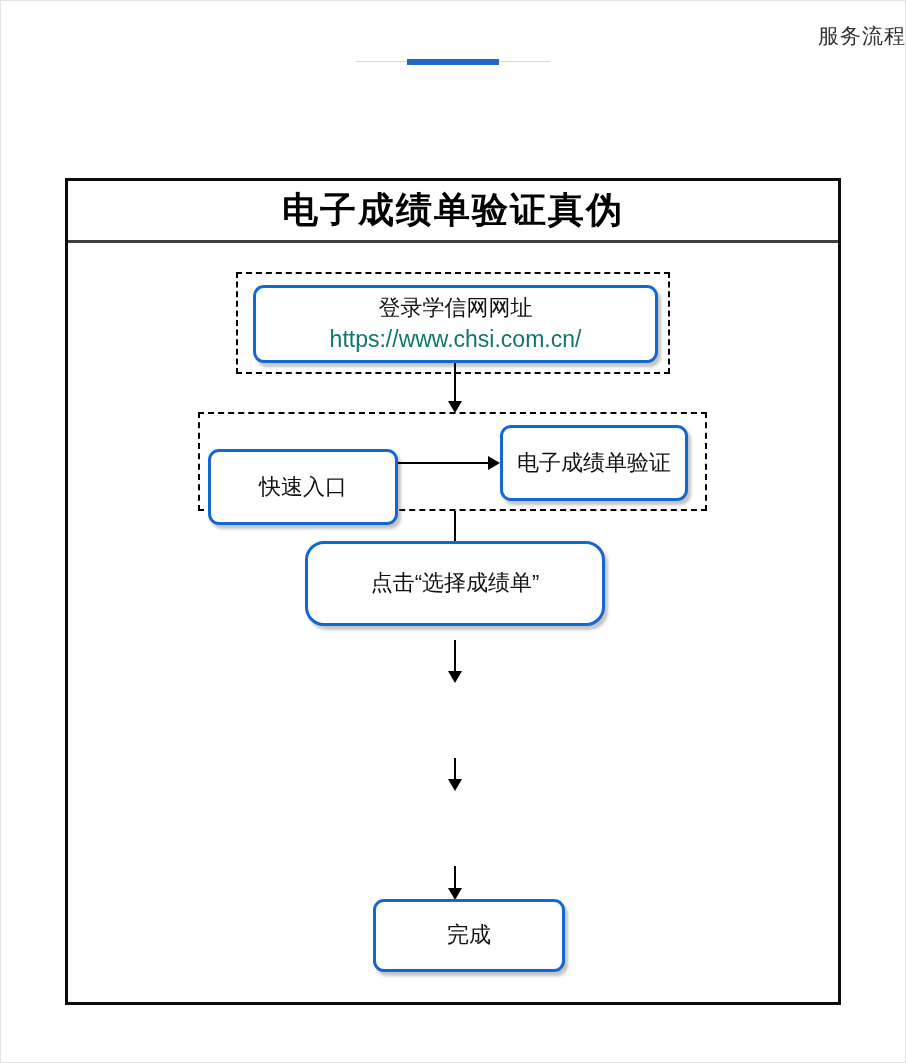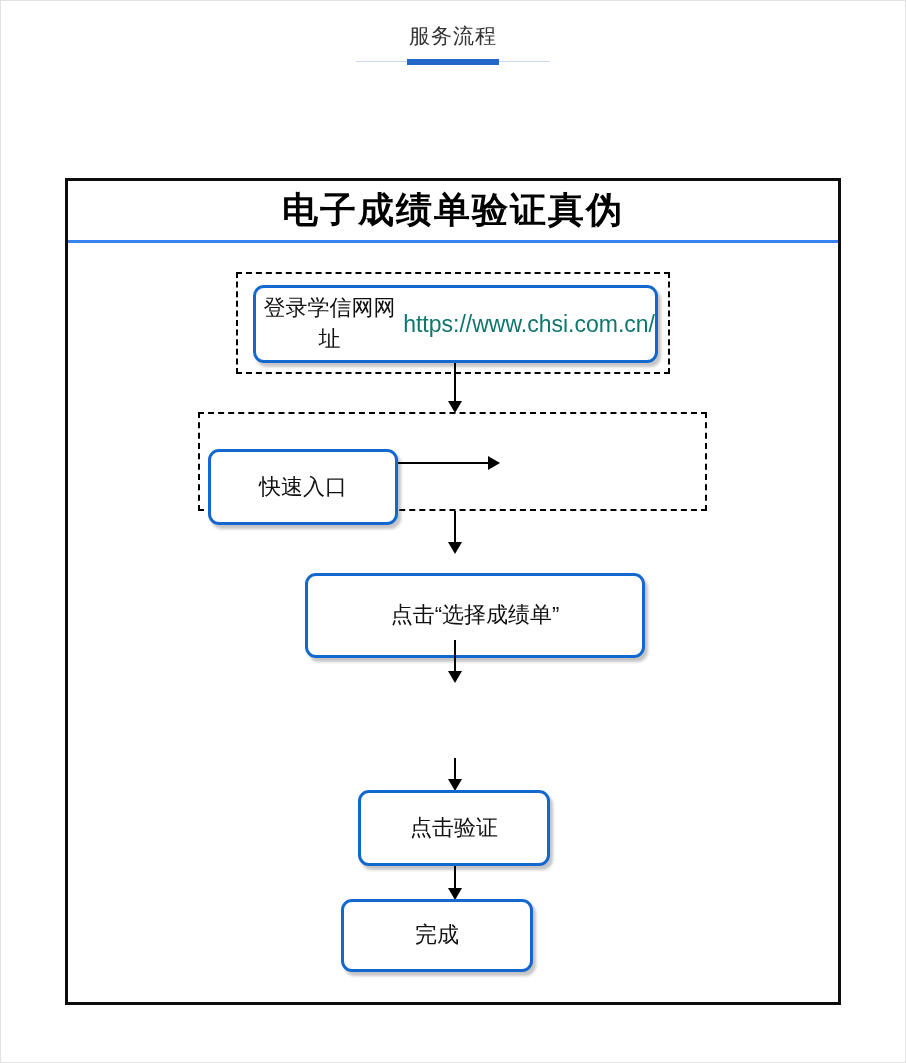--- a/index.html
+++ b/index.html
@@ -9,50 +9,50 @@
     color:#111; overflow:hidden;
   }
   .page-frame {
     position:absolute; inset:0;
     border:1px solid #e2e2e2;
     box-sizing:border-box;
   }
   
   .section-title {
     position:absolute; top:22px; left:0; width:100%;
-    text-align:center; font-size:21px; color:#333; letter-spacing:1px;
+    text-align:right; font-size:21px; color:#333; letter-spacing:1px;
   }
   .title-underline {
     position:absolute; top:58px; left:356px; width:194px; height:7px;
   }
   .title-underline .thin {
     position:absolute; top:3px; left:0; width:100%; height:1px;
     background:#c9d8ee;
   }
   .title-underline .bar {
     position:absolute; top:1px; left:51px; width:92px; height:6px;
     background:#2366c9;
   }
   
   .flowchart {
     position:absolute; left:65px; top:178px; width:776px; height:827px;
     border:3px solid #0d0d0d; box-sizing:border-box; background:#fff;
   }
   .flowchart-header {
     position:absolute; top:0; left:0; right:0; height:59px;
-    border-bottom:3px solid #3b82f6;
+    border-bottom:3px solid #404040;
     display:flex; align-items:center; justify-content:center;
     font-size:36px; font-weight:bold; letter-spacing:2px; color:#000;
   }
   
   .fbox {
     position:absolute; background:#fff;
     border:3px solid #1268cf; border-radius:11px;
     box-shadow:3px 4px 3px rgba(100,100,100,0.38);
-    display:flex; flex-direction:row; align-items:center; justify-content:center;
+    display:flex; flex-direction:column; align-items:center; justify-content:center;
     font-size:22px; color:#111; box-sizing:border-box; text-align:center;
     line-height:1.4;
   }
   .url-line { color:#0f766e; font-size:23px; }
   .dashed-group {
     position:absolute; border:2px dashed #000; box-sizing:border-box;
   }
   
   .varrow { position:absolute; width:14px; }
   .varrow .shaft {
@@ -100,47 +100,47 @@
   </div>
 
   <div class="dashed-group" style="left:130px; top:231px; width:509px; height:99px;"></div>
   <div class="fbox" style="left:140px; top:244px; width:190px; height:76px;margin-top:24px;">
     <div>快速入口</div>
   </div>
   <div class="harrow" style="left:330px; top:275px; width:102px;">
     <div class="shaft"></div>
       <div class="head"></div>
   </div>
+  <div class="fbox" style="left:432px; top:244px; width:188px; height:76px;">
+    <div>电子成绩单验证</div>
+  </div>
 
   <div class="varrow" style="left:380px; top:330px; height:43px;">
     <div class="shaft"></div>
       <div class="head"></div>
   </div>
 
-  <div class="fbox" style="left:237px; top:392px; width:340px; height:85px;">
+  <div class="fbox" style="left:237px; top:360px; width:300px; height:85px;border-radius:19px;">
     <div>点击“选择成绩单”</div>
   </div>
 
   <div class="varrow" style="left:380px; top:459px; height:43px;">
     <div class="shaft"></div>
       <div class="head"></div>
   </div>
 
 
   <div class="varrow" style="left:380px; top:577px; height:33px;">
     <div class="shaft"></div>
       <div class="head"></div>
   </div>
 
-  <div class="fbox" style="left:290px; top:609px; width:192px; height:76px;">
-    <div>点击验证</div>
-  </div>
 
   <div class="varrow" style="left:380px; top:685px; height:34px;">
     <div class="shaft"></div>
       <div class="head"></div>
   </div>
 
-  <div class="fbox" style="left:273px; top:718px; width:192px; height:73px;">
+  <div class="fbox" style="left:305px; top:718px; width:192px; height:73px;">
     <div>完成</div>
   </div>
 
 </div>
 
 </body></html>

